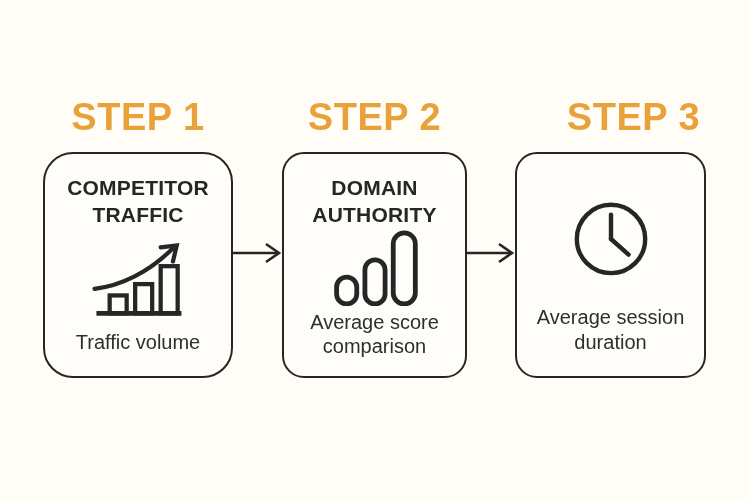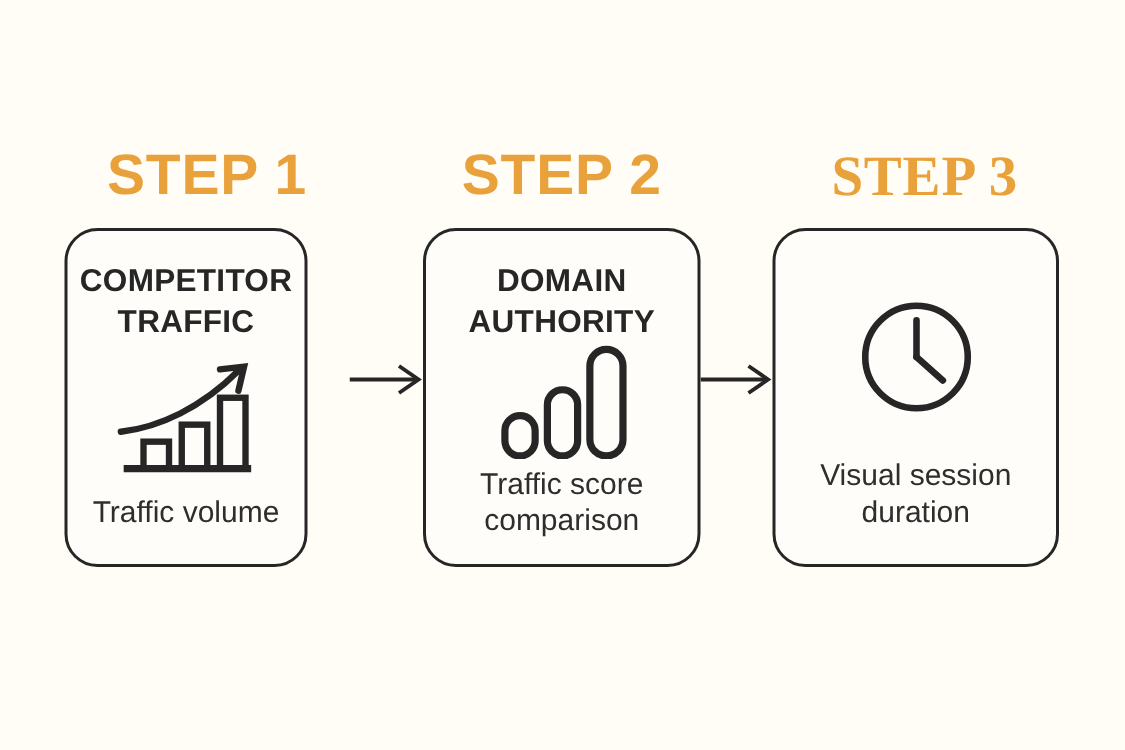--- a/index.html
+++ b/index.html
@@ -18,36 +18,36 @@
     position: absolute;
     top: 96px;
     font-size: 38px;
     font-weight: bold;
     letter-spacing: 0.5px;
     color: #E9A23B;
     text-align: center;
   }
   .step-label.s1 { left: 43px;  width: 190px; }
   .step-label.s2 { left: 282px; width: 185px; }
-  .step-label.s3 { left: 521px; width: 191px; font-family: Liberation Serif, serif; }
+  .step-label.s3 { left: 538px; width: 191px; }
 
   .card {
     position: absolute;
     top: 152px;
     height: 226px;
     box-sizing: border-box;
     background: #FEFDF9;
     border: 2.5px solid #262626;
     border-radius: 22px;
     display: flex;
     flex-direction: column;
     align-items: center;
     padding: 21px 12px 18px 12px;
   }
-  .card.c1 { left: 43px;  width: 162px; }
+  .card.c1 { left: 43px;  width: 190px; border-radius: 30px; }
   .card.c2 { left: 282px; width: 185px; }
   .card.c3 { left: 515px; width: 191px; }
 
   .card-title {
     font-size: 21px;
     font-weight: bold;
     line-height: 1.28;
     letter-spacing: 0.2px;
     color: #262626;
     text-align: center;
@@ -113,34 +113,34 @@
   <div class="card-title">DOMAIN AUTHORITY</div>
   <div class="icon-wrap">
     <span>
       <svg width="96" height="77" viewBox="0 0 100 80">
         <rect class="stroke" x="10" y="50" width="21" height="28" rx="10.5" stroke-width="5"></rect>
         <rect class="stroke" x="39.5" y="32" width="21" height="46" rx="10.5" stroke-width="5"></rect>
         <rect class="stroke" x="69" y="4" width="23" height="74" rx="11.5" stroke-width="5"></rect>
       </svg>
     </span>
   </div>
-  <div class="card-caption">Traffic score comparison</div>
+  <div class="card-caption">Average score comparison</div>
 </div>
 
 <span class="flow-arrow a2">
   <svg width="48" height="26" viewBox="0 0 48 26">
     <line class="stroke" x1="0" y1="13" x2="43" y2="13" stroke-width="2.6"></line>
     <path class="stroke" d="M32 4 L45 13 L32 22" stroke-width="2.6" stroke-linejoin="miter"></path>
   </svg>
 </span>
 
 <div class="card c3">
   <div class="icon-wrap">
     <span>
       <svg width="88" height="83" viewBox="0 0 90 85">
         <circle class="stroke" cx="45" cy="43" r="35" stroke-width="4.5"></circle>
         <line class="stroke" x1="45" y1="43" x2="45" y2="18" stroke-width="4.5" stroke-linecap="round"></line>
         <line class="stroke" x1="45" y1="43" x2="63" y2="59" stroke-width="4.5" stroke-linecap="round"></line>
       </svg>
     </span>
   </div>
-  <div class="card-caption">Visual session duration</div>
+  <div class="card-caption">Average session duration</div>
 </div>
 
 </body></html>

